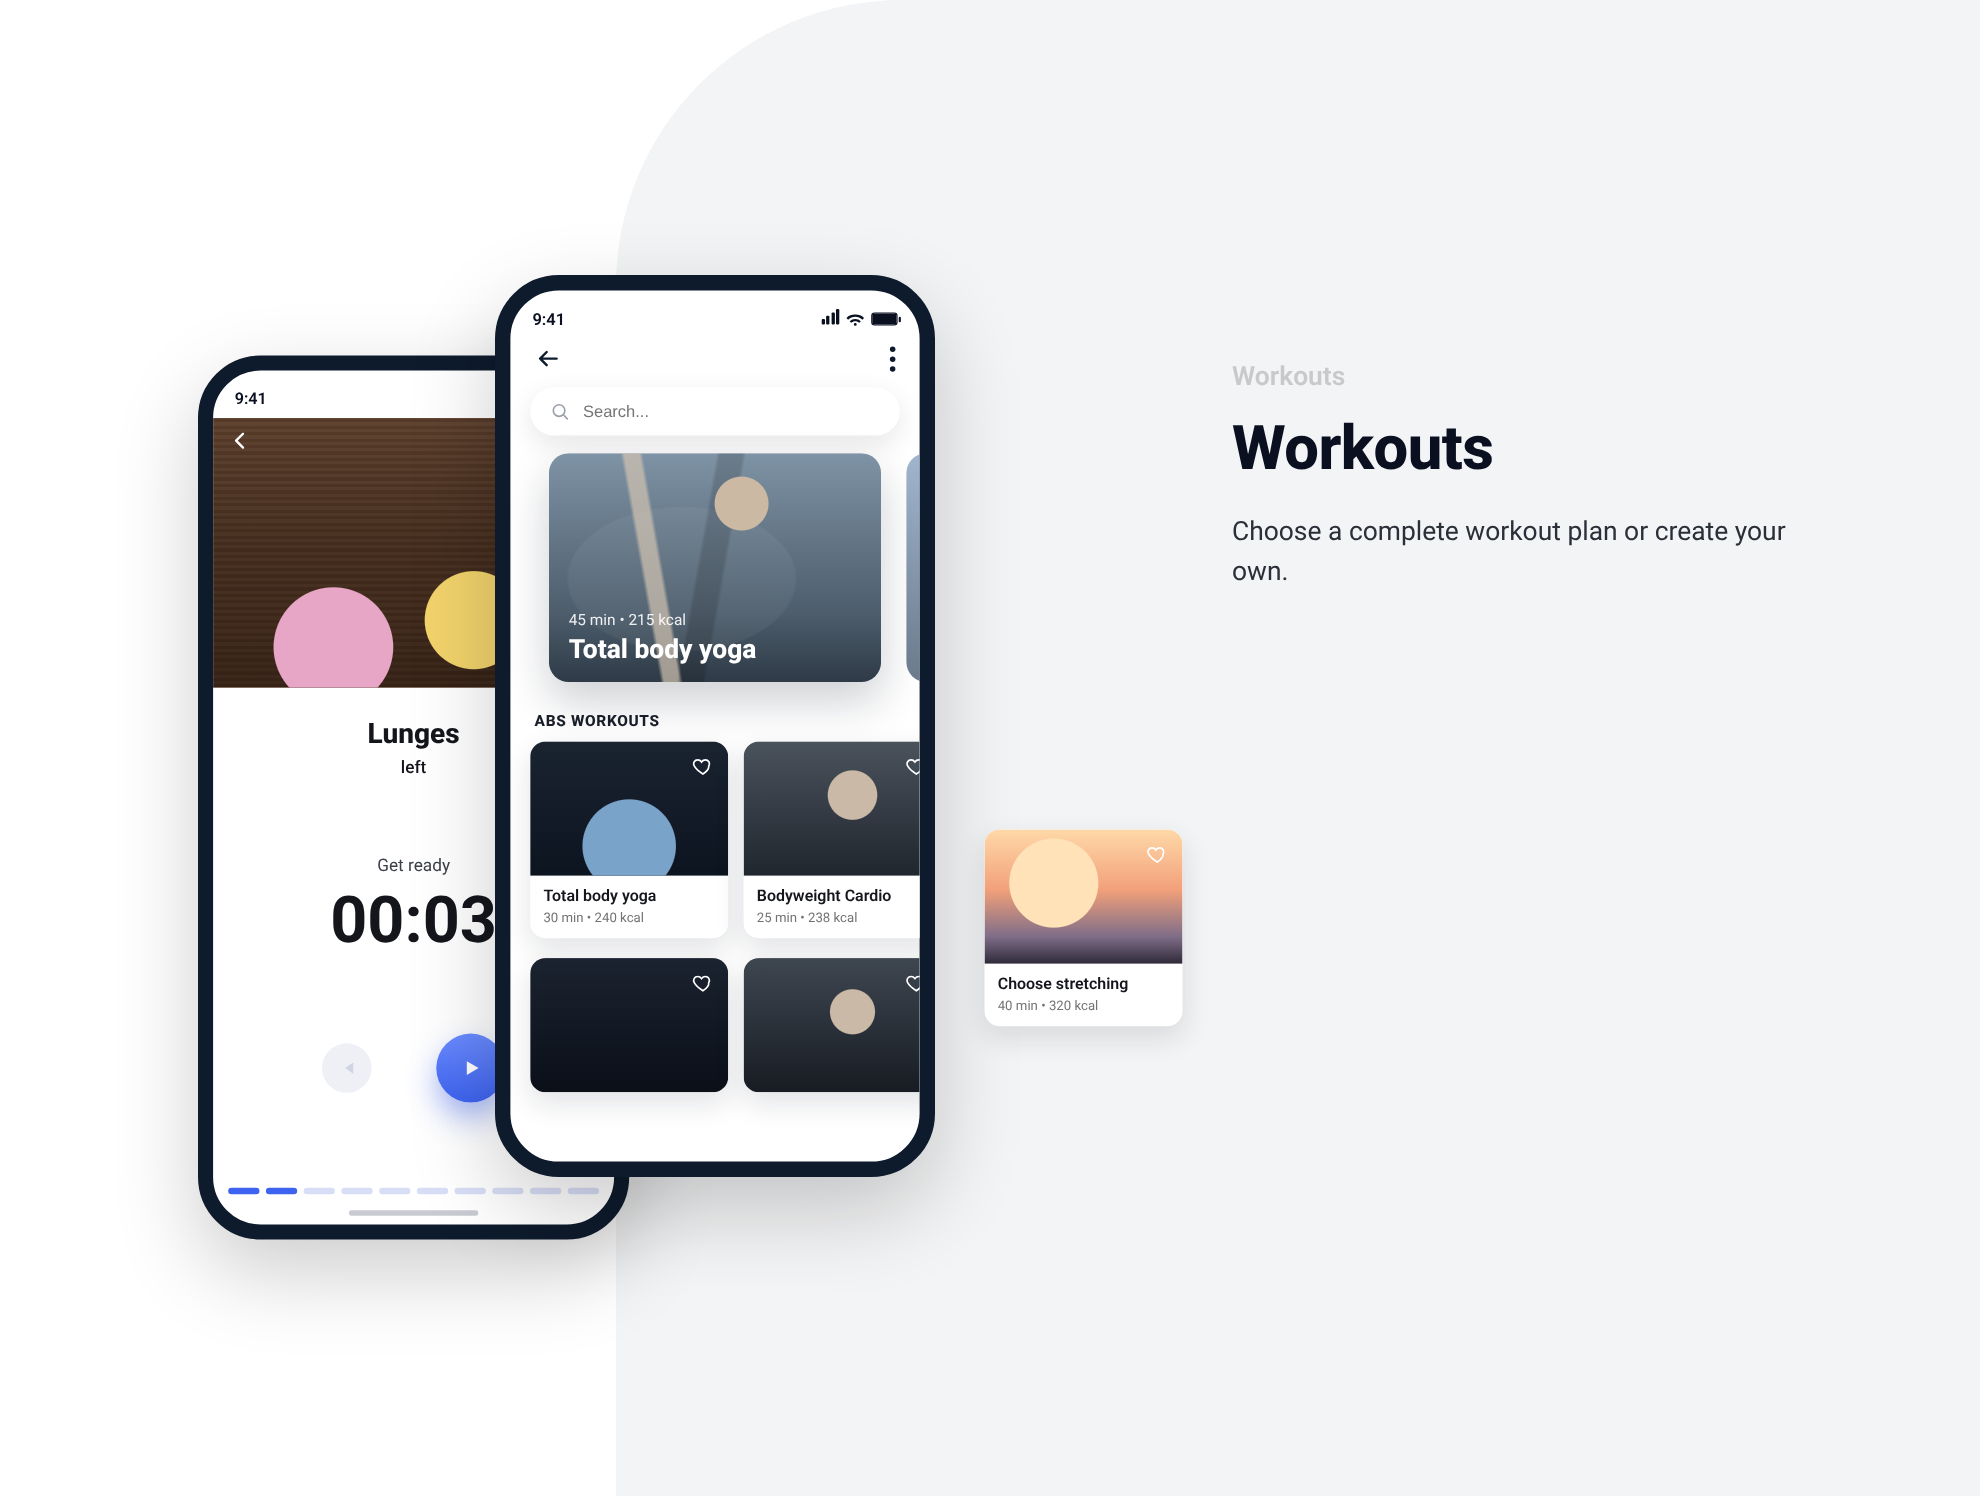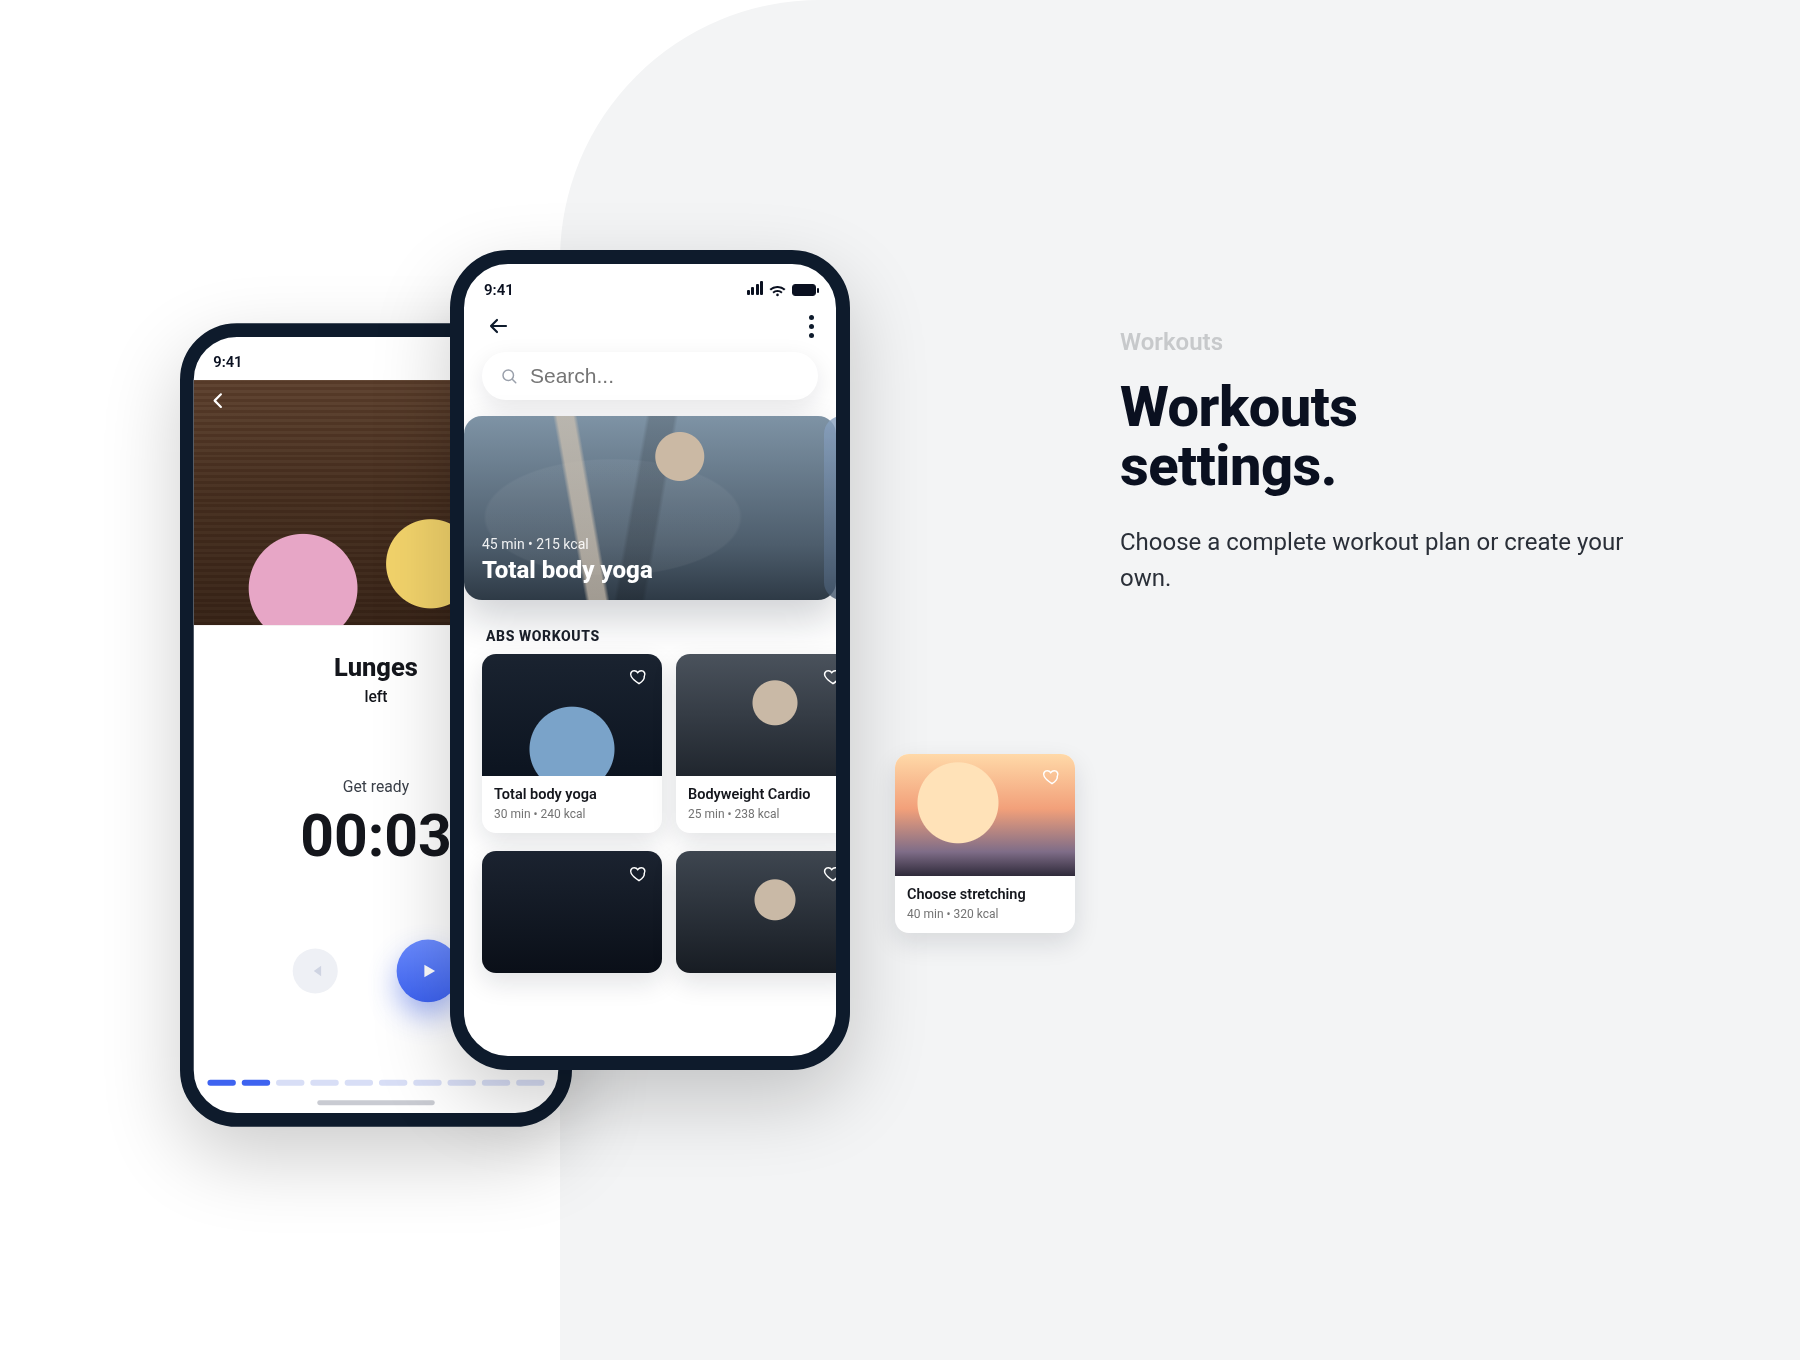--- a/index.html
+++ b/index.html
@@ -122,26 +122,26 @@
 
   .searchbar{
     margin: 4px 18px 16px;
     background:#fff;
     border-radius:30px;
     box-shadow: 0 8px 24px rgba(15,23,42,0.10);
     display:flex; align-items:center; gap:12px;
     padding:12px 18px;
   }
   .searchbar input{
-    border:none; outline:none; font-size:21px; color:#9aa0ab; width:100%; background:transparent;
+    border:none; outline:none; font-size:15px; color:#9aa0ab; width:100%; background:transparent;
   }
 
   .hero-card{
-    margin: 0 0 20px;
-    height:184px; border-radius:18px; position:relative; overflow:hidden;
+    margin: 0 35px 20px;
+    height:208px; border-radius:18px; position:relative; overflow:hidden;
     background:
       radial-gradient(ellipse at 40% 55%, rgba(255,255,255,.05) 0 40%, transparent 41%),
       linear-gradient(180deg,#7e93a5 0%, #4d5d6c 70%, #2e3a46 100%);
     box-shadow: 0 18px 40px rgba(15,23,42,0.20);
   }
   .hero-card .yoga {
     position:absolute; inset:0;
     background:
       radial-gradient(circle at 58% 22%, #cbb9a4 0 24px, transparent 25px),
       linear-gradient(100deg, transparent 45%, rgba(0,0,0,.15) 46% 52%, transparent 53%),
@@ -203,21 +203,20 @@
 </style>
 </head>
 <body>
 
 <div class="bg-band"></div>
 
 <div class="copy">
   <div class="eyebrow">Workouts</div>
   <div class="title">
     <span>Workouts</span><br>
-    <span>settings.</span>
   </div>
   <div class="desc">Choose a complete workout plan or create your own.</div>
 </div>
 
 <div class="phone back">
   <div class="statusbar">
     <span>9:41</span>
     <span class="status-right">
       <span class="bars"><span></span><span></span><span></span><span></span></span>
       <svg width="17" height="13" viewBox="0 0 17 13">

